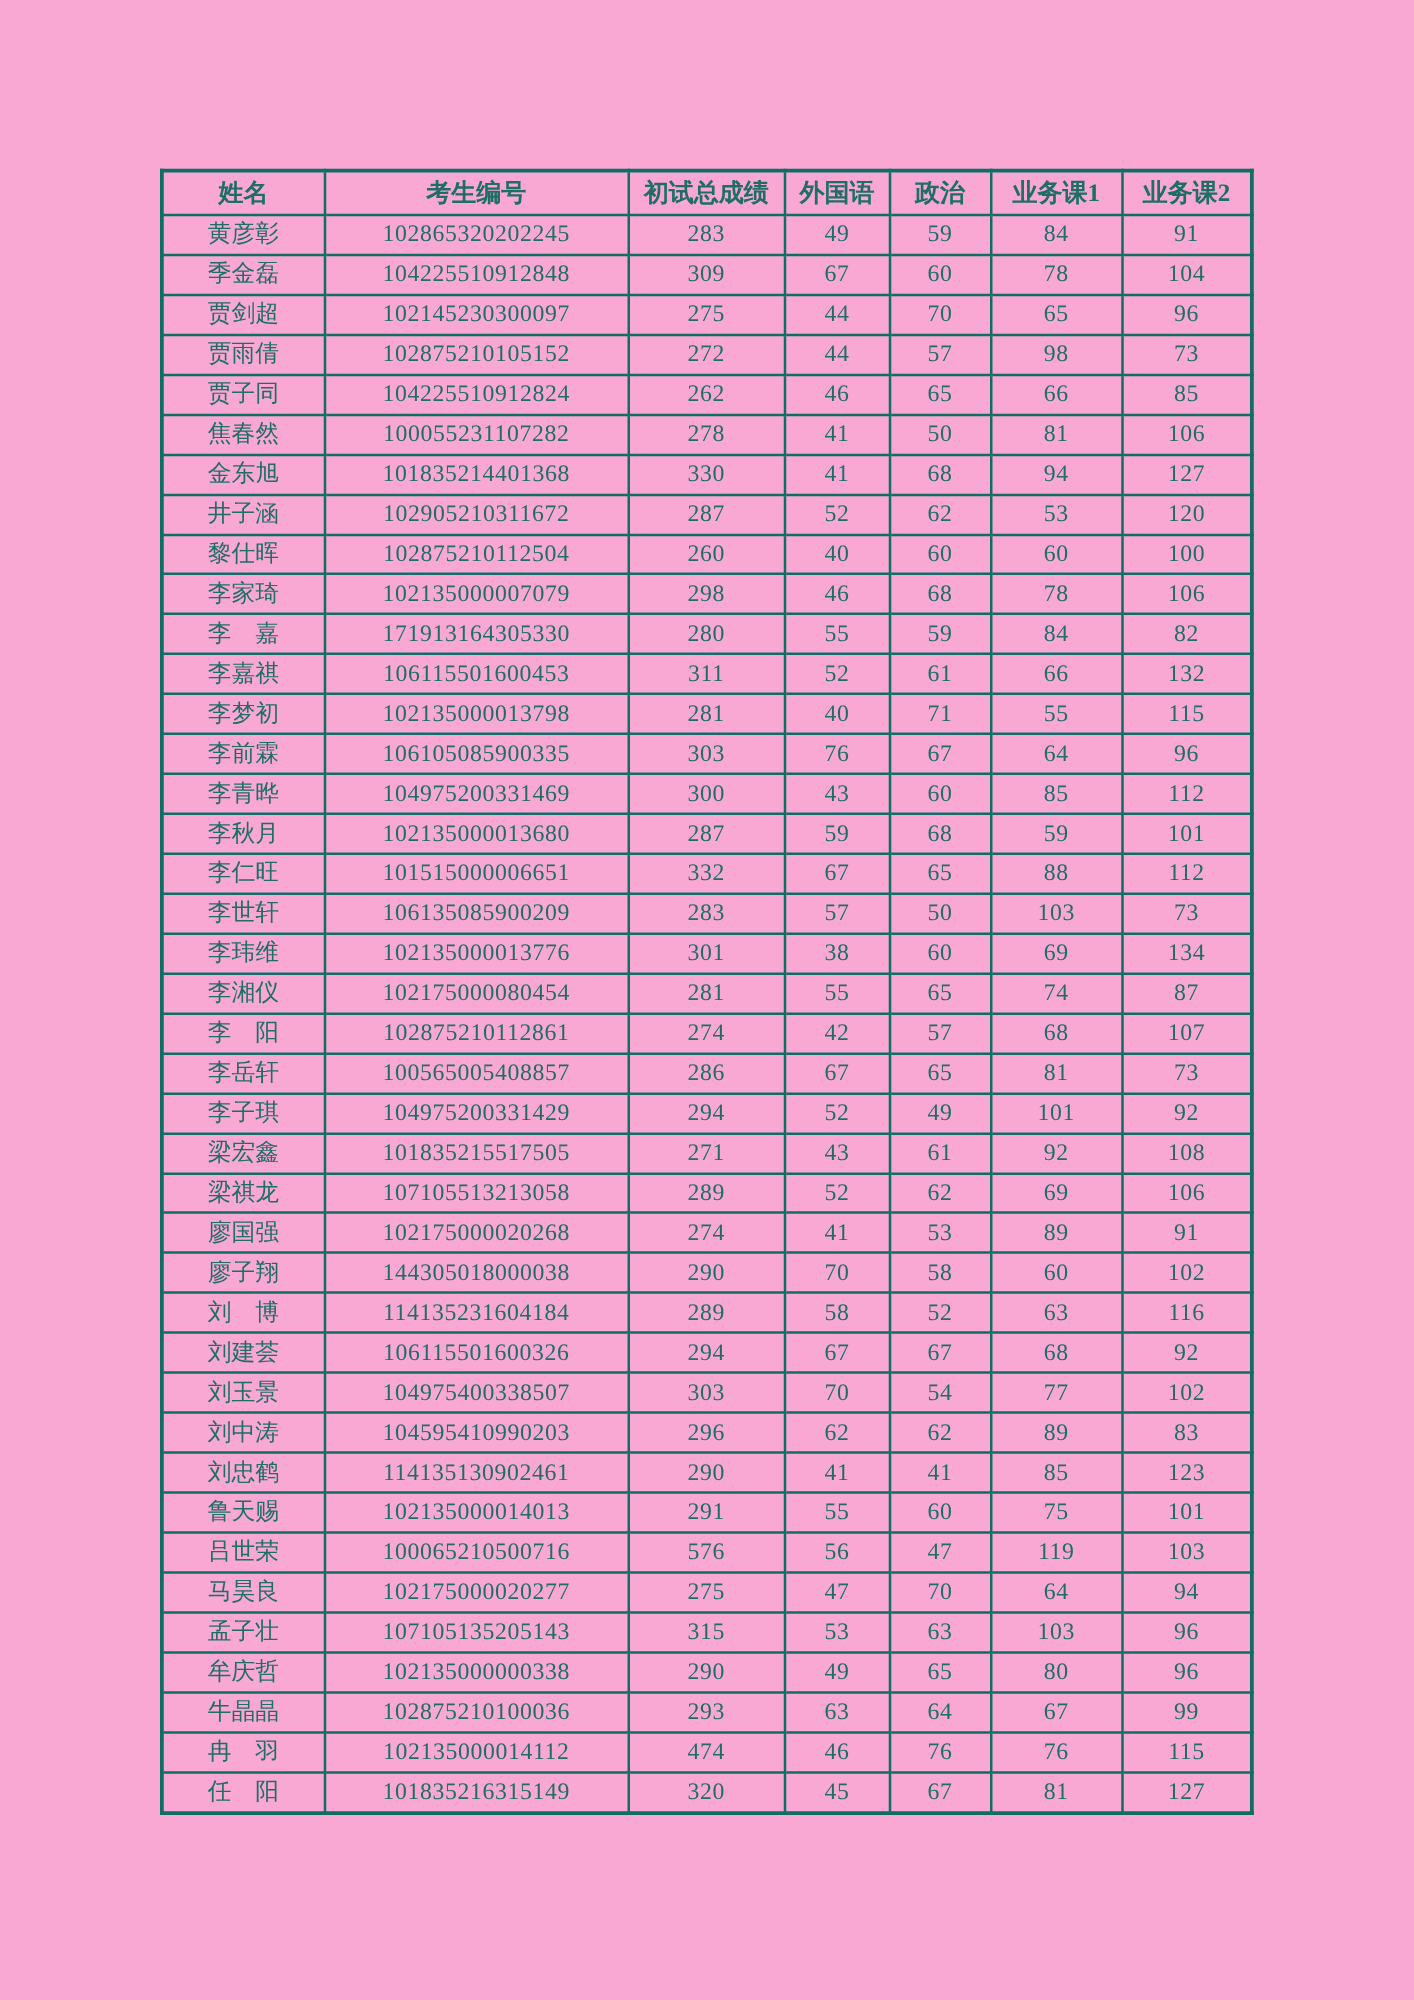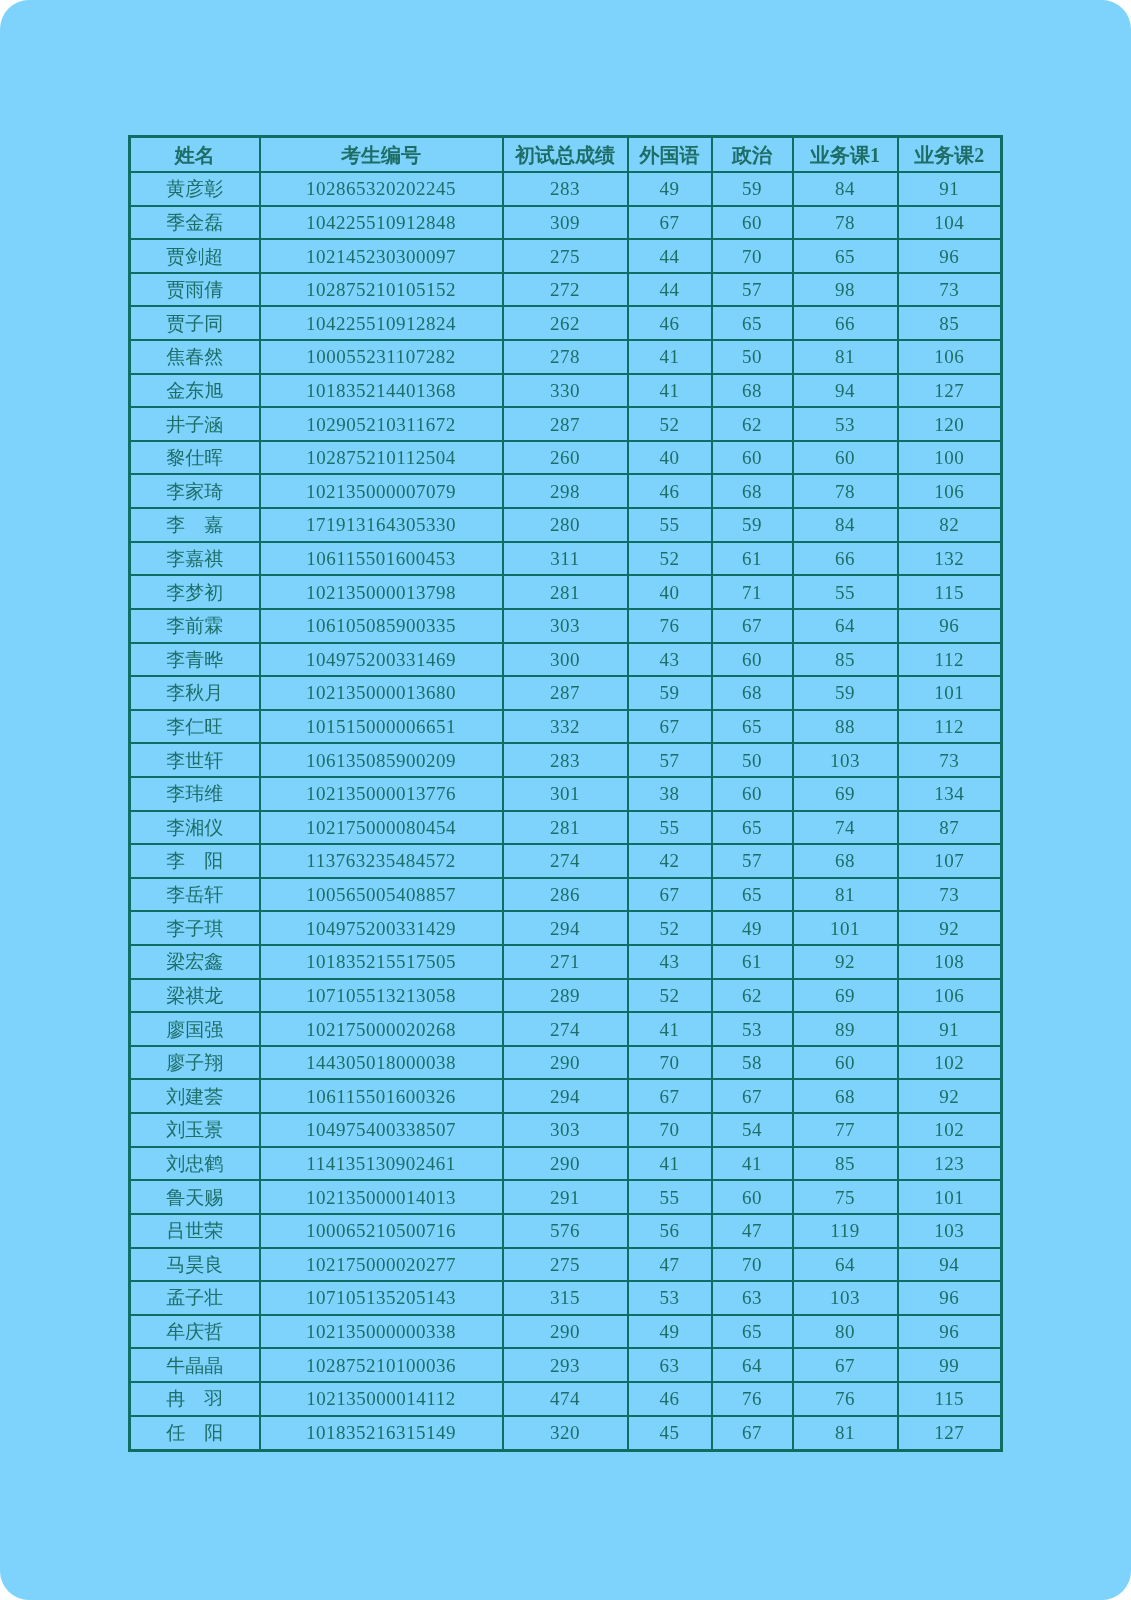--- a/index.html
+++ b/index.html
@@ -3,24 +3,23 @@
 <meta charset="utf-8">
 <style>
   html, body {
     margin: 0;
     padding: 0;
   }
   .page {
     position: relative;
     width: 1131px;
     height: 1600px;
-    background: #7dd3fc;
+    background: #f9a8d4;
     overflow: hidden;
     font-family: "Liberation Serif", "DejaVu Serif", serif;
-    border-radius: 29px;
   }
   .table-wrap {
     position: absolute;
     left: 128px;
     top: 135px;
     width: 872px;
   }
   table.score-table {
     border-collapse: collapse;
     table-layout: fixed;
@@ -255,21 +254,21 @@
             <td>李湘仪</td>
             <td class="num">102175000080454</td>
             <td class="num">281</td>
             <td class="num">55</td>
             <td class="num">65</td>
             <td class="num">74</td>
             <td class="num">87</td>
           </tr>
           <tr>
             <td>李　阳</td>
-            <td class="num">113763235484572</td>
+            <td class="num">102875210112861</td>
             <td class="num">274</td>
             <td class="num">42</td>
             <td class="num">57</td>
             <td class="num">68</td>
             <td class="num">107</td>
           </tr>
           <tr>
             <td>李岳轩</td>
             <td class="num">100565005408857</td>
             <td class="num">286</td>
@@ -317,38 +316,56 @@
           <tr>
             <td>廖子翔</td>
             <td class="num">144305018000038</td>
             <td class="num">290</td>
             <td class="num">70</td>
             <td class="num">58</td>
             <td class="num">60</td>
             <td class="num">102</td>
           </tr>
           <tr>
+            <td>刘　博</td>
+            <td class="num">114135231604184</td>
+            <td class="num">289</td>
+            <td class="num">58</td>
+            <td class="num">52</td>
+            <td class="num">63</td>
+            <td class="num">116</td>
+          </tr>
+          <tr>
             <td>刘建荟</td>
             <td class="num">106115501600326</td>
             <td class="num">294</td>
             <td class="num">67</td>
             <td class="num">67</td>
             <td class="num">68</td>
             <td class="num">92</td>
           </tr>
           <tr>
             <td>刘玉景</td>
             <td class="num">104975400338507</td>
             <td class="num">303</td>
             <td class="num">70</td>
             <td class="num">54</td>
             <td class="num">77</td>
             <td class="num">102</td>
           </tr>
           <tr>
+            <td>刘中涛</td>
+            <td class="num">104595410990203</td>
+            <td class="num">296</td>
+            <td class="num">62</td>
+            <td class="num">62</td>
+            <td class="num">89</td>
+            <td class="num">83</td>
+          </tr>
+          <tr>
             <td>刘忠鹤</td>
             <td class="num">114135130902461</td>
             <td class="num">290</td>
             <td class="num">41</td>
             <td class="num">41</td>
             <td class="num">85</td>
             <td class="num">123</td>
           </tr>
           <tr>
             <td>鲁天赐</td>

